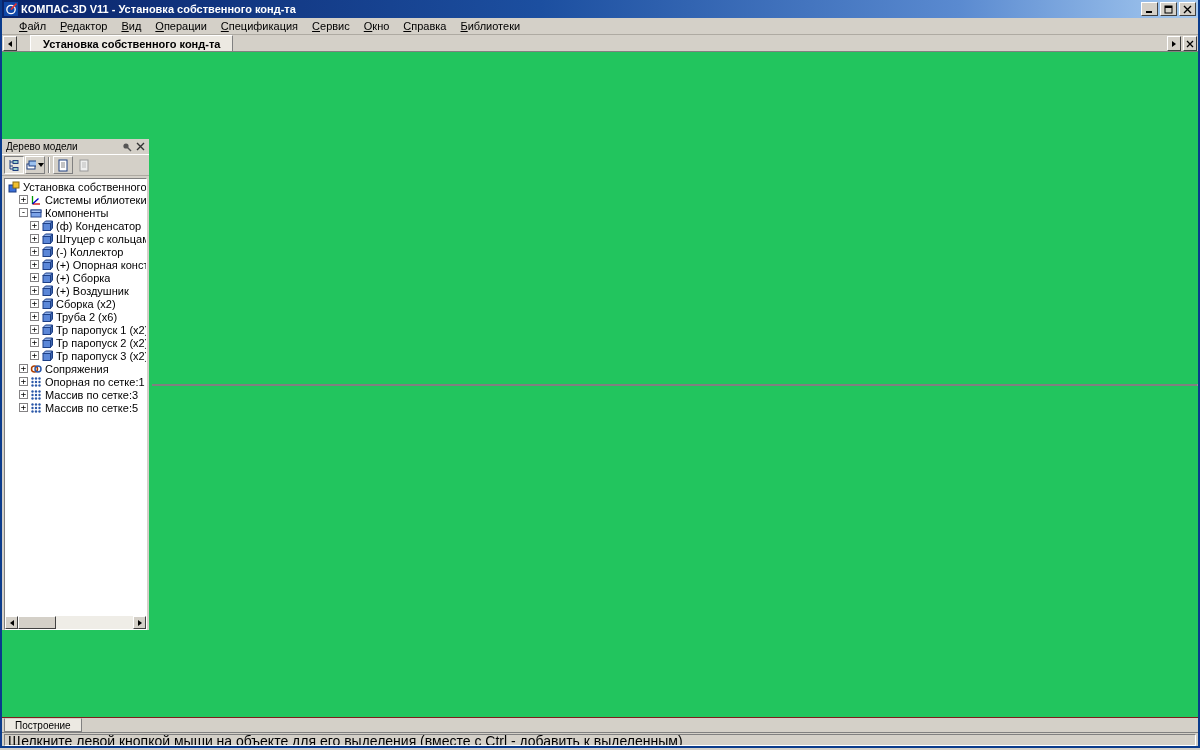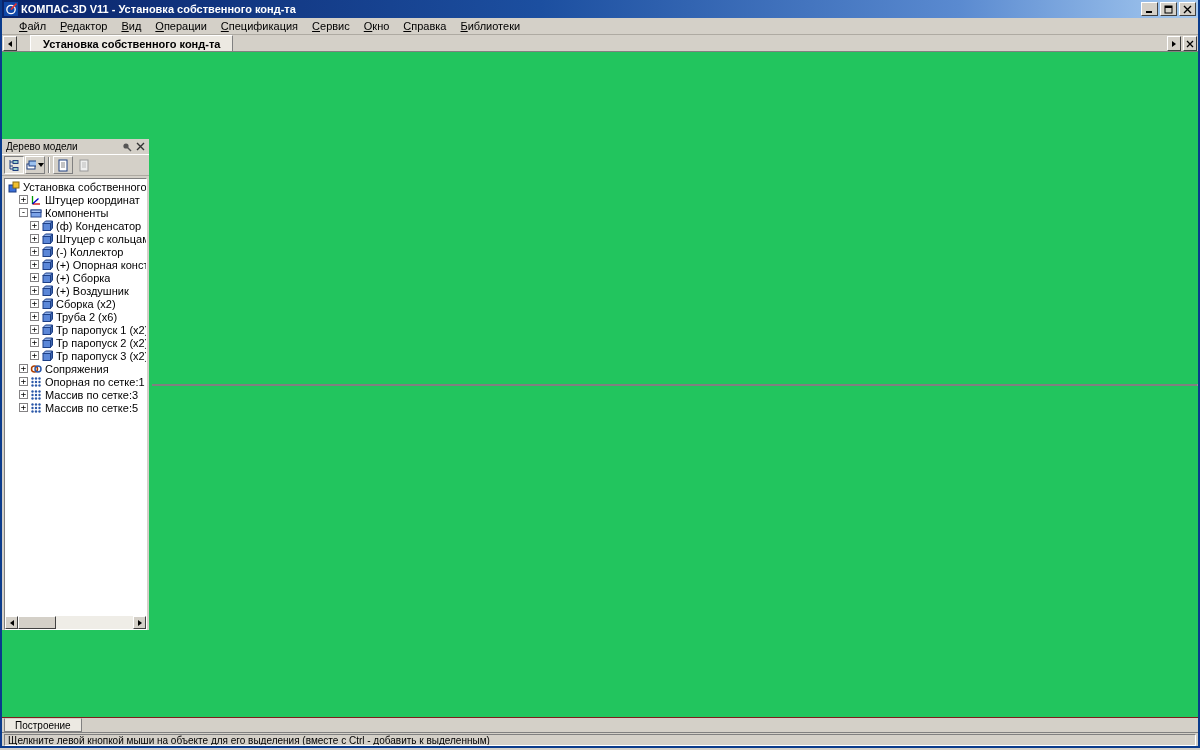--- a/index.html
+++ b/index.html
@@ -68,21 +68,21 @@
 
   .splitter { width:3px; flex:none; background:#d4d0c8; border-left:1px solid #fff; border-right:1px solid #808080; }
   .viewport { flex:1; background:#fff; position:relative; border:1px solid #808080; border-right:1px solid #aeaaa2; min-width:0; }
   .viewport svg { position:absolute; inset:0; width:100%; height:100%; }
 
   
   .bottom-tabs { height:15px; flex:none; display:flex; align-items:flex-start; background:#d4d0c8; border-top:1px solid #7f1d1d; padding-left:2px; }
   .bottom-tab { height:14px; padding:0 10px; background:#ece9e2; border:1px solid #808080; border-top:1px solid #d4d0c8;
     display:flex; align-items:center; font-size:10px; }
   .statusbar { height:14px; flex:none; display:flex; align-items:center; background:#d4d0c8; border-top:1px solid #808080; }
-  .status-text { flex:1; margin:1px 2px; padding:0 3px; height:12px; line-height:12px; font-size:10px;
+  .status-text { flex:1; margin:1px 2px; padding:0 3px; height:12px; line-height:12px; font-size:14px;
     border:1px solid; border-color:#808080 #fff #fff #808080; background:#d4d0c8; white-space:nowrap; overflow:hidden; }
 </style>
 </head>
 <body>
 
 <div class="window">
 
   <div class="titlebar">
     <span class="app-icon">
       <svg width="14" height="14">
@@ -202,21 +202,21 @@
             </div>
             <div class="tree-row" style="padding-left: 14px;">
               <span class="expander">+</span>
               <span class="ticon">
                 <svg width="12" height="12">
                   <line x1="2.5" y1="10" x2="10" y2="10" stroke="#c00" stroke-width="1.3"></line>
                   <line x1="2.5" y1="10" x2="2.5" y2="2" stroke="#090" stroke-width="1.3"></line>
                   <line x1="2.5" y1="10" x2="8.5" y2="4.5" stroke="#00c" stroke-width="1.3"></line>
                 </svg>
               </span>
-              <span class="tlabel">Штуцер координат</span>
+              <span class="tlabel">Системы иблиотеки</span>
             </div>
             <div class="tree-row" style="padding-left: 14px;">
               <span class="expander">-</span>
               <span class="ticon">
                 <svg width="12" height="12">
                   <rect x="1" y="3" width="10" height="7" fill="#7aa2e8" stroke="#2a4a90"></rect>
                   <rect x="1" y="3" width="10" height="2.5" fill="#a8c4f0" stroke="#2a4a90"></rect>
                 </svg>
               </span>
               <span class="tlabel">Компоненты</span>

